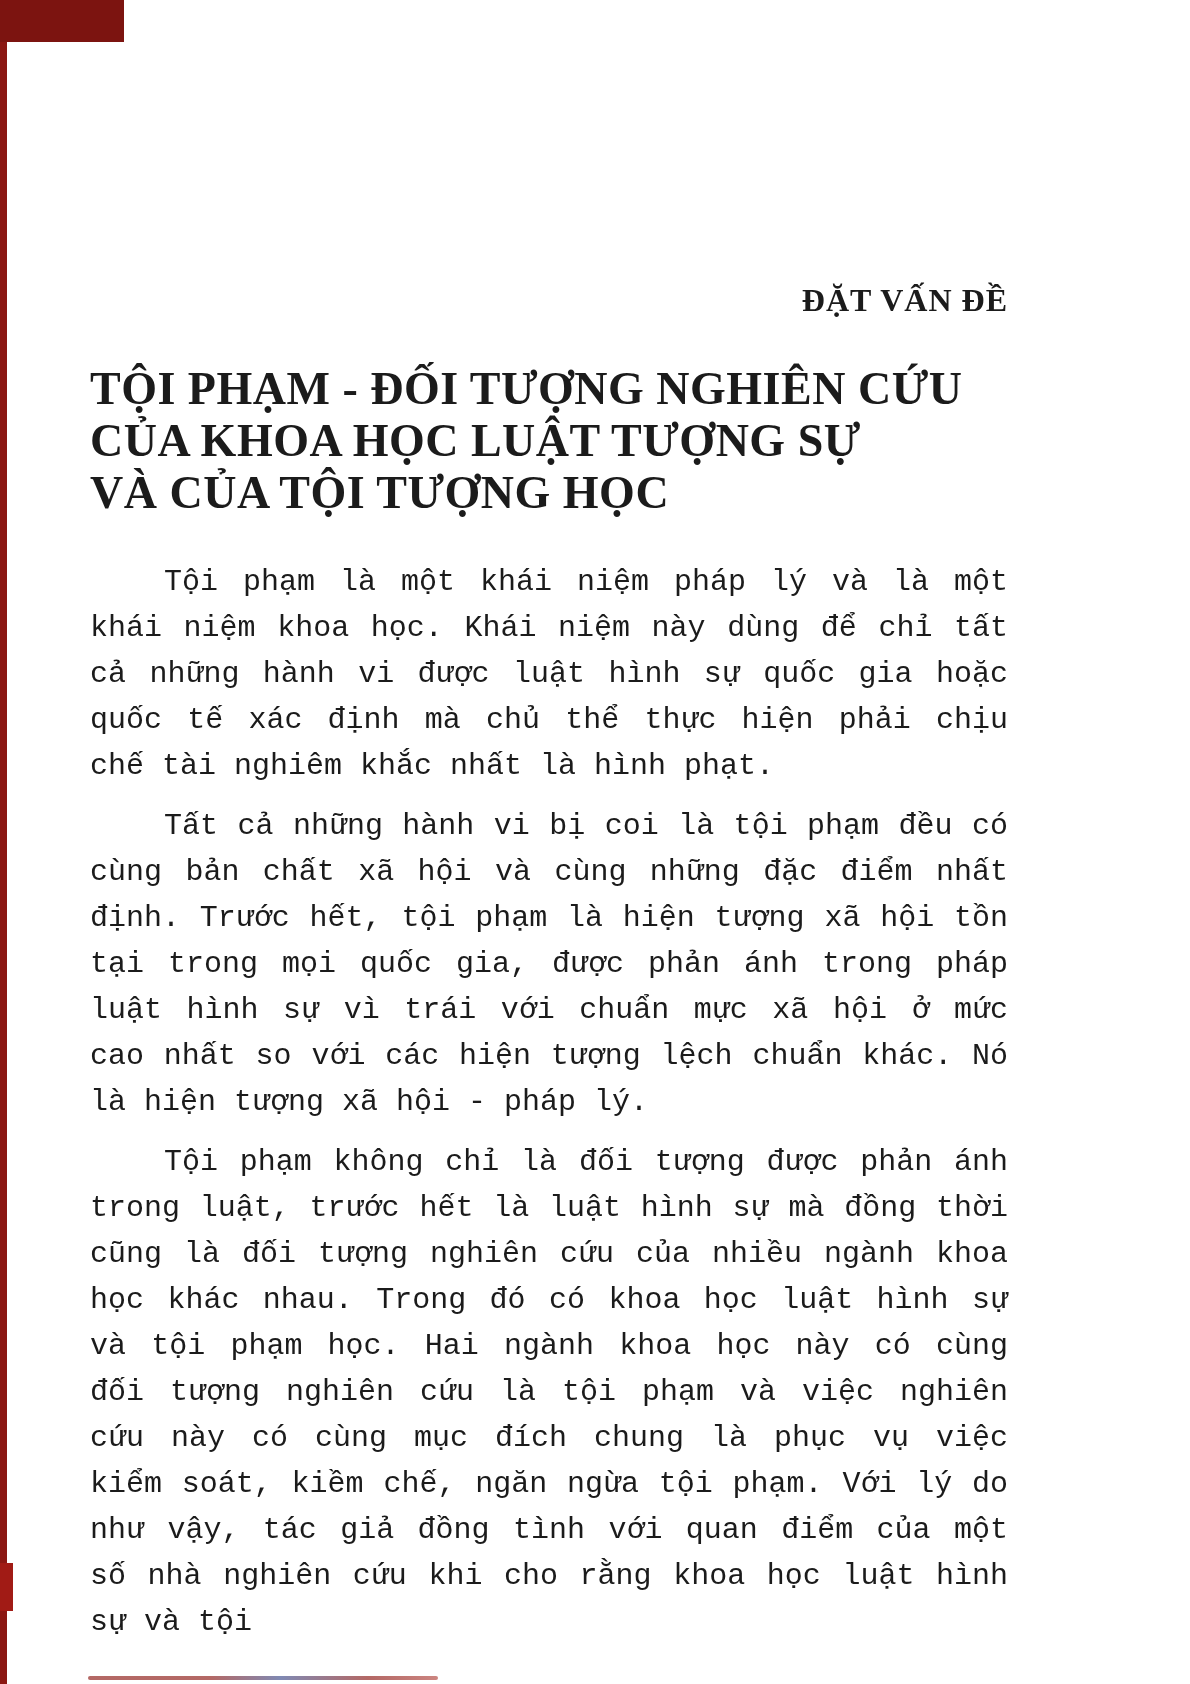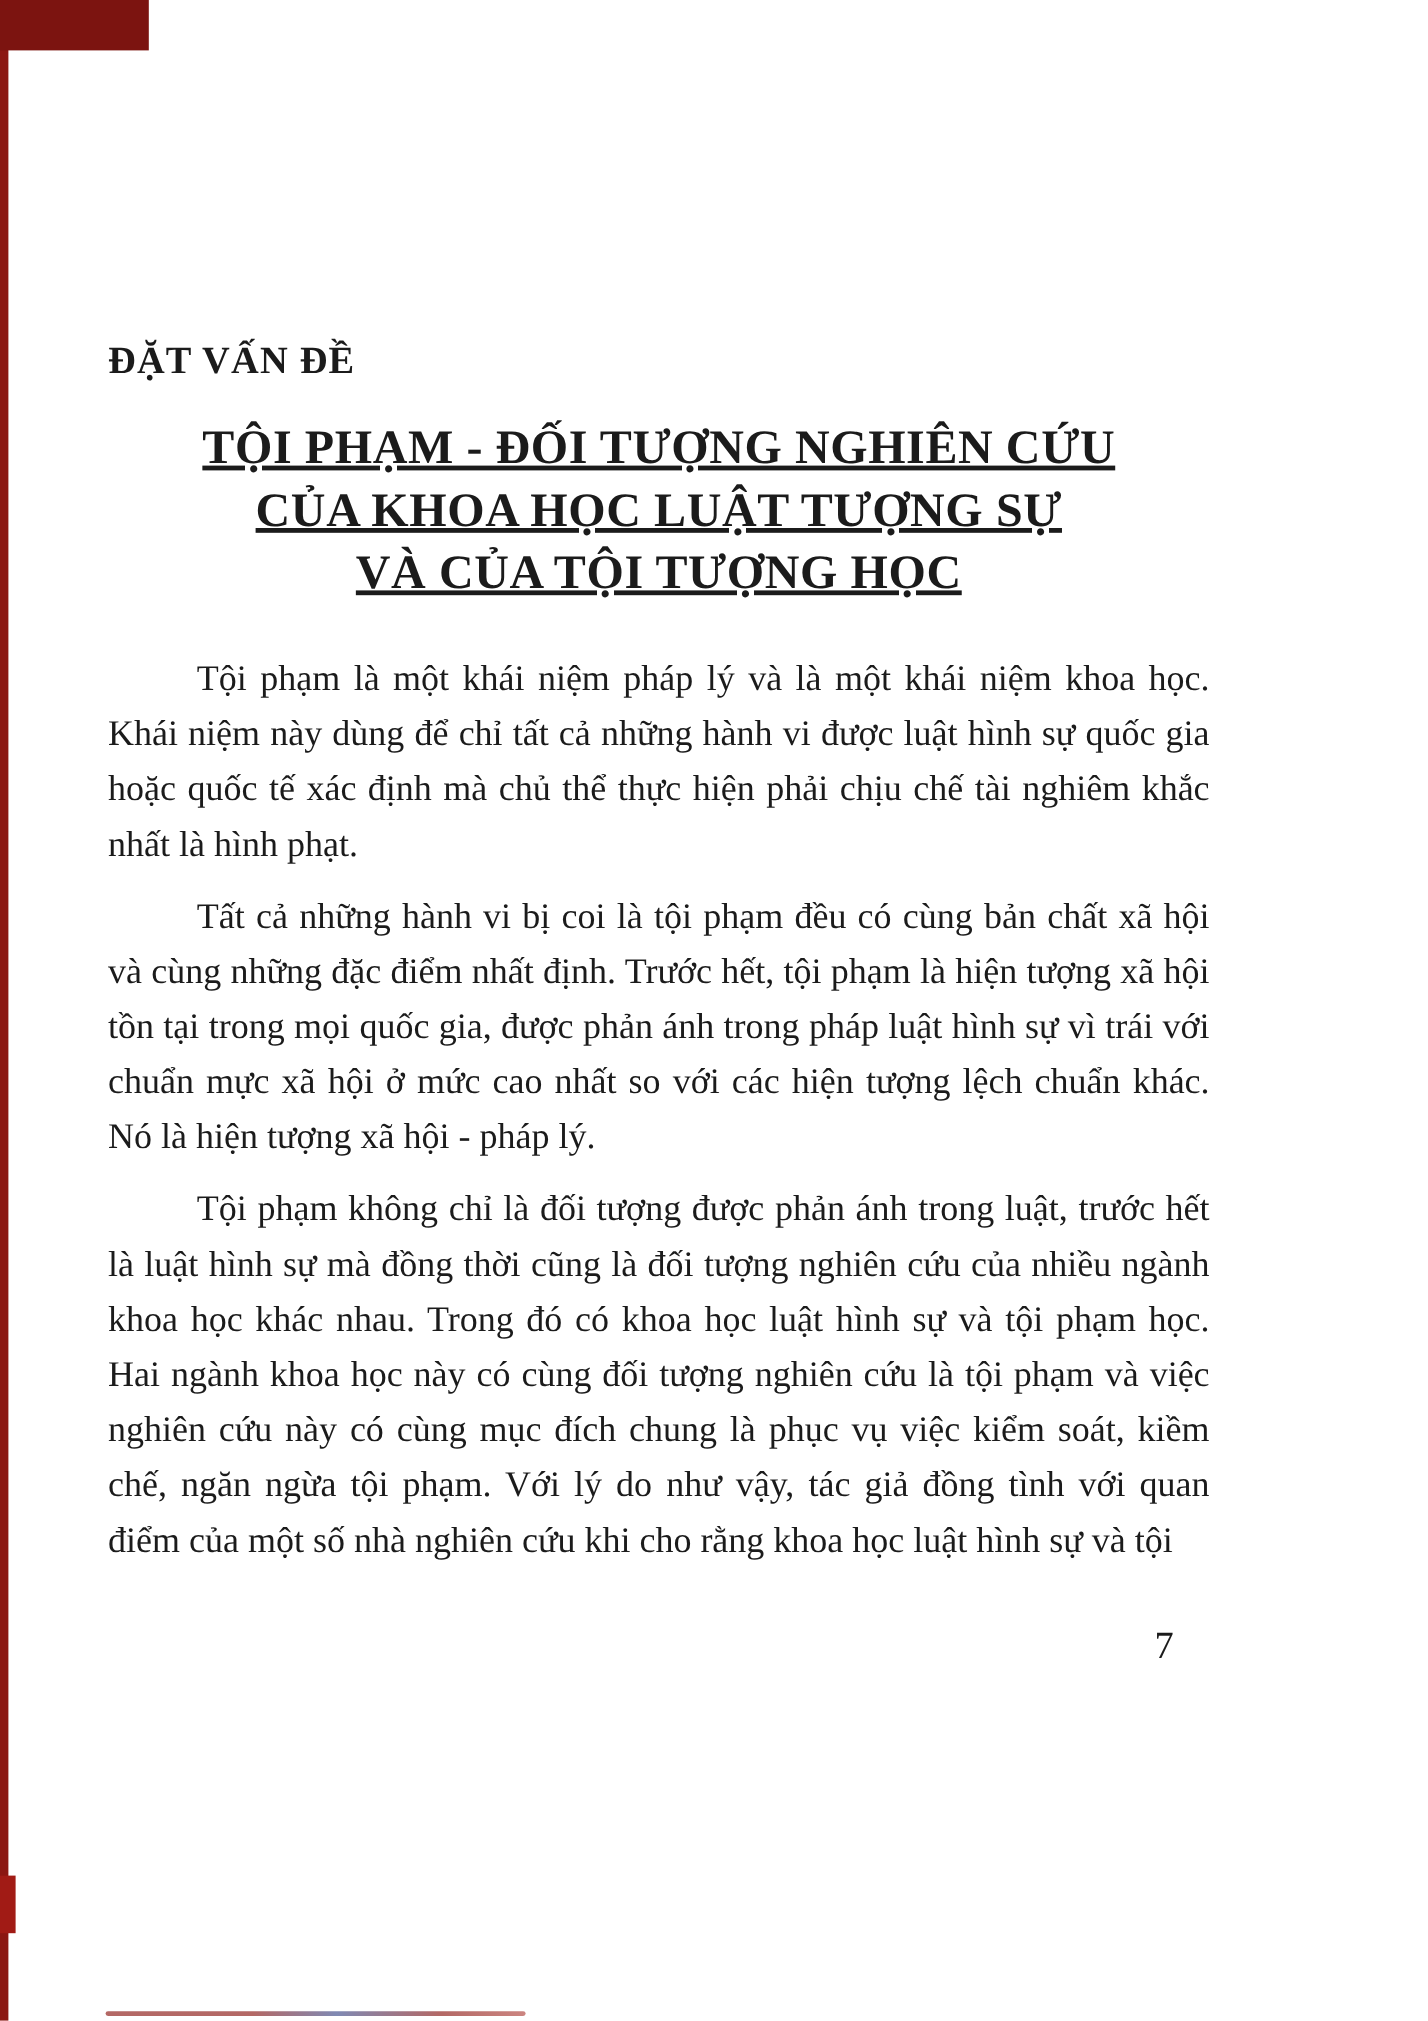--- a/index.html
+++ b/index.html
@@ -42,43 +42,42 @@
   }
 
   .content {
     position: absolute;
     left: 90px;
     top: 282px;
     width: 918px;
   }
 
   .heading {
-    text-align: left;
+    text-align: right;
     font-weight: bold;
     font-size: 32px;
     letter-spacing: 1px;
-    margin: 0 0 28px 0;
+    margin: 0 0 44px 0;
   }
 
   .title {
-    text-align: center;
     font-weight: bold;
-    font-size: 40px;
+    font-size: 46px;
     line-height: 52px;
     letter-spacing: 0.5px;
     margin: 0 0 40px 0;
-    text-decoration: underline;
   }
 
   .body-text p {
     margin: 0 0 14px 0;
     font-size: 30px;
     line-height: 46px;
     text-align: justify;
     text-indent: 74px;
+    font-family: Liberation Mono, monospace;
   }
 
   .page-number {
     margin-top: 46px;
     text-align: right;
     padding-right: 30px;
     font-size: 32px;
   }
 </style>
 </head>

